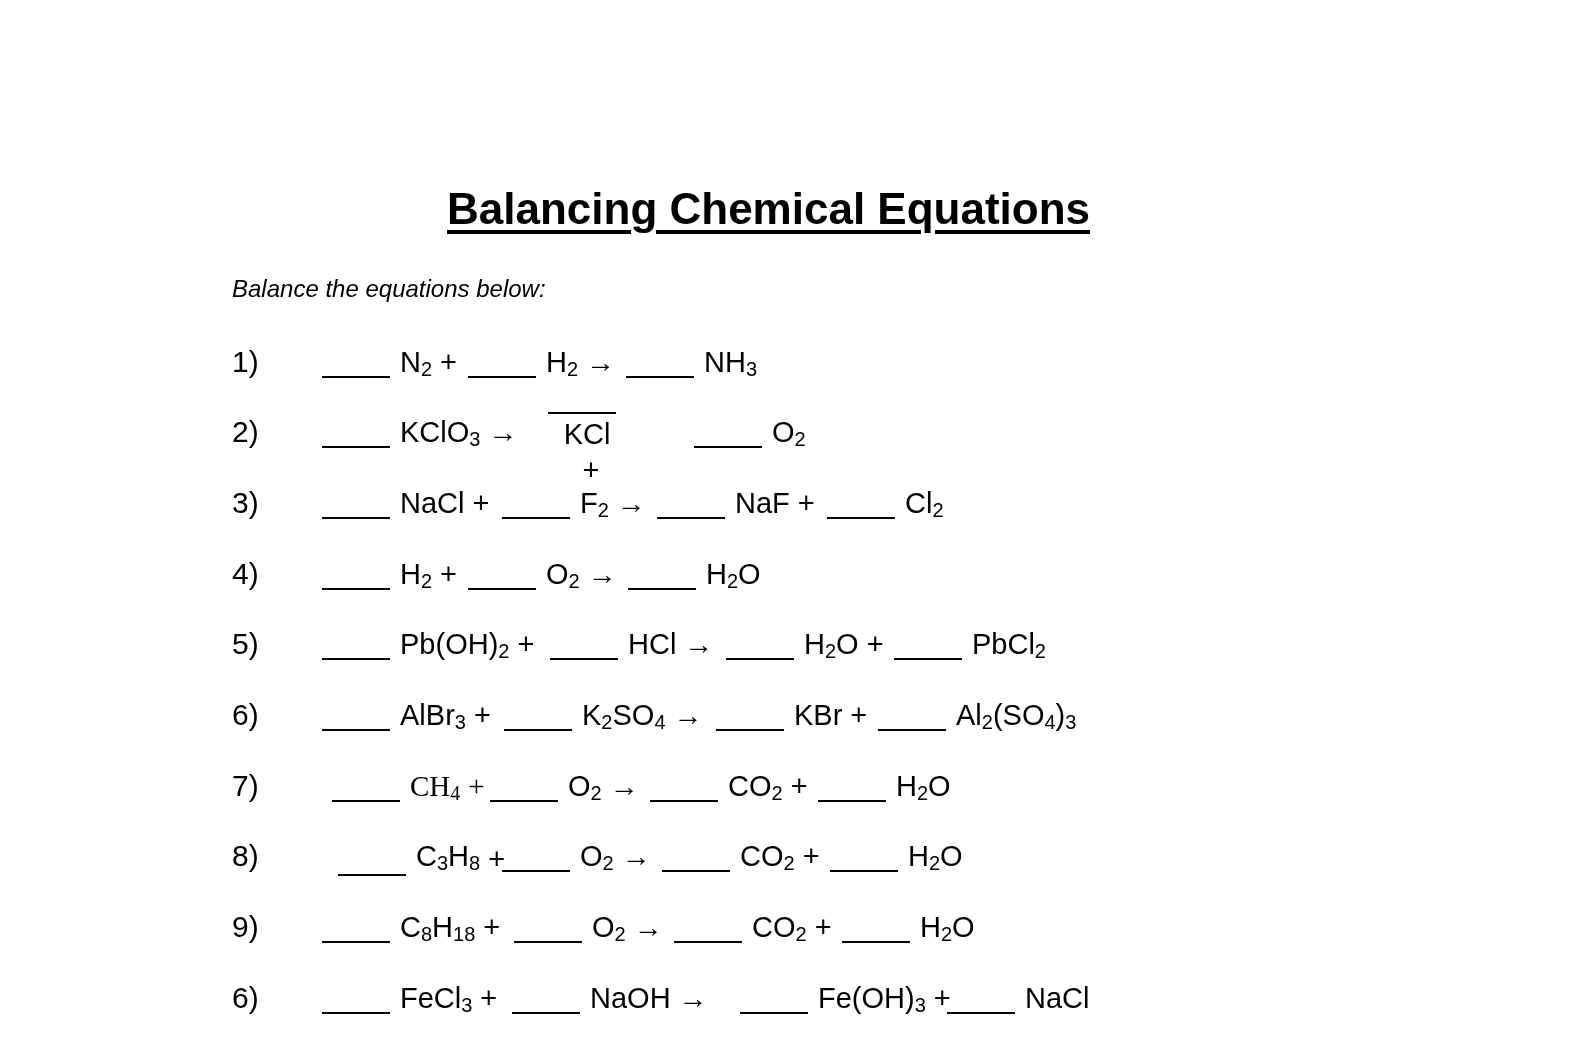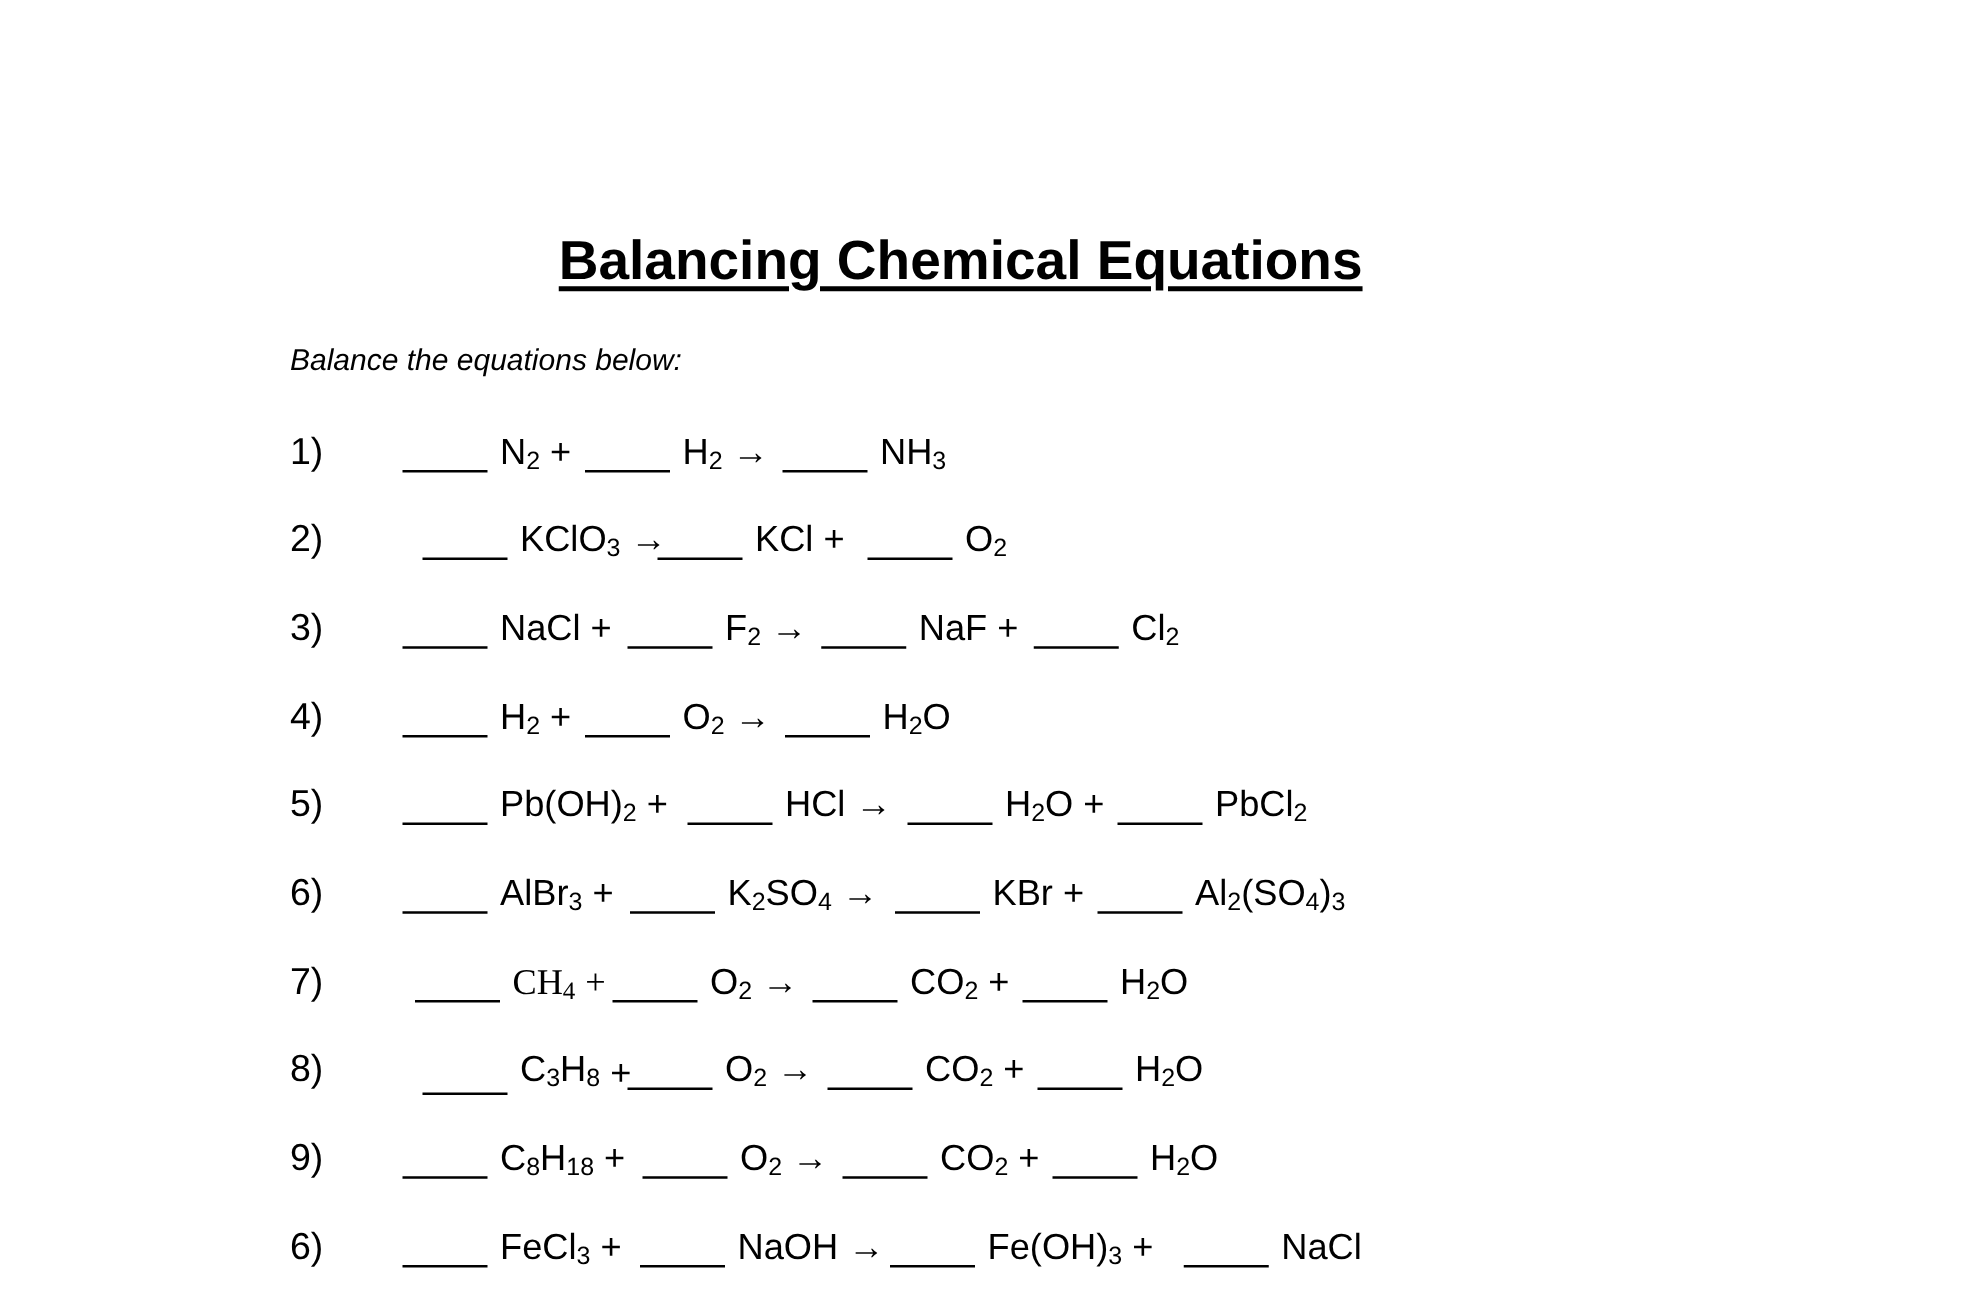--- a/index.html
+++ b/index.html
@@ -34,26 +34,26 @@
         <span class="formula">H<sub>2</sub></span>
         <span class="op">→</span>
       </span>
       <span class="seg" style="left: 394px;">
         <span class="blank"></span>
         <span class="formula">NH<sub>3</sub></span>
       </span>
     </div>
     <div class="row" style="top: 412px;">
       <span class="num">2)</span>
-      <span class="seg" style="left: 106px;">
+      <span class="seg" style="left: 90px;">
         <span class="blank"></span>
         <span class="formula">KClO<sub>3</sub></span>
         <span class="op">→</span>
       </span>
-      <span class="seg" style="left: 294px;">
+      <span class="seg" style="left: 316px; flex-direction: column;">
         <span class="blank"></span>
         <span class="formula">KCl</span>
         <span class="op">+</span>
       </span>
       <span class="seg" style="left: 462px;">
         <span class="blank"></span>
         <span class="formula">O<sub>2</sub></span>
       </span>
     </div>
     <div class="row" style="top: 483px;">
@@ -210,21 +210,21 @@
       <span class="seg" style="left: 90px;">
         <span class="blank"></span>
         <span class="formula">FeCl<sub>3</sub></span>
         <span class="op">+</span>
       </span>
       <span class="seg" style="left: 280px;">
         <span class="blank"></span>
         <span class="formula">NaOH</span>
         <span class="op">→</span>
       </span>
-      <span class="seg" style="left: 480px;">
+      <span class="seg" style="left: 508px;">
         <span class="blank"></span>
         <span class="formula">Fe(OH)<sub>3</sub></span>
         <span class="op">+</span>
       </span>
       <span class="seg" style="left: 715px;">
         <span class="blank"></span>
         <span class="formula">NaCl</span>
       </span>
     </div>
   </div>

